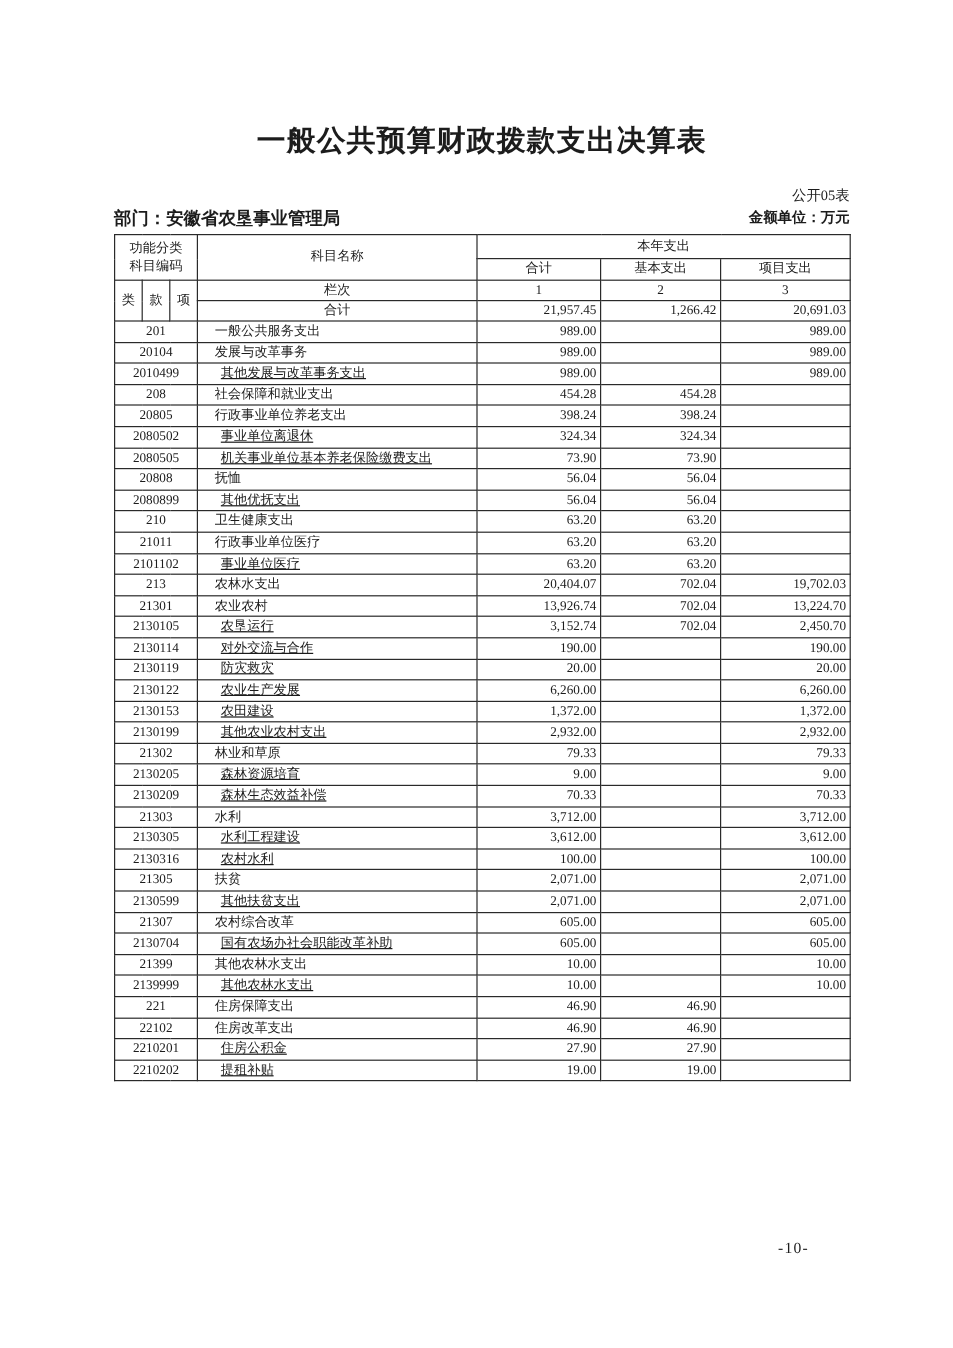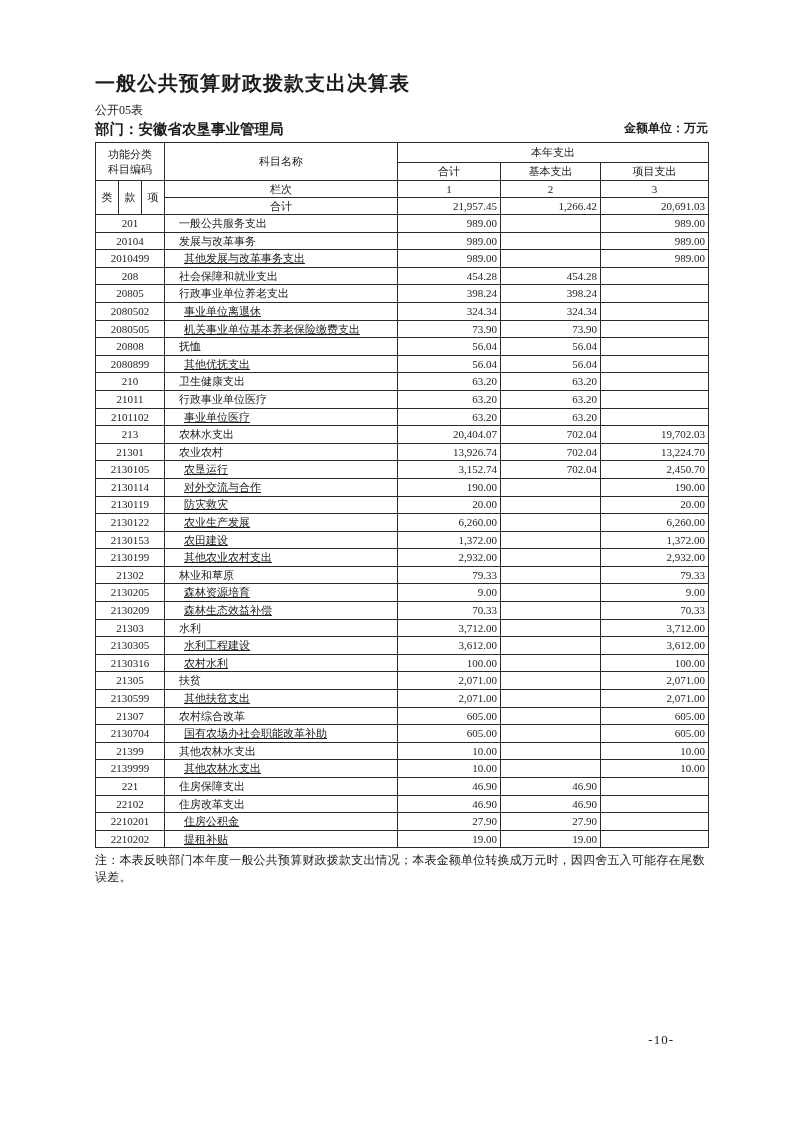--- a/index.html
+++ b/index.html
@@ -7,27 +7,27 @@
   .page {
     position:relative;
     width:794px; height:1123px;
     background:#ffffff;
     color:#1c1c1c;
     font-family:"Liberation Serif","DejaVu Serif",serif;
     overflow:hidden;
   }
   .content { position:absolute; left:95px; top:0; width:613px; }
   .title {
-    margin-top:70px;
-    text-align:left;
-    font-size:20px;
+    margin-top:101px;
+    text-align:center;
+    font-size:24px;
     font-weight:bold;
     letter-spacing:1px;
   }
-  .meta-code { font-size:12px; margin-top:5px; }
+  .meta-code { text-align:right; font-size:12px; margin-top:22px; }
   .meta-row {
     display:flex; justify-content:space-between; align-items:flex-start;
     margin-top:1px; margin-bottom:3px;font-weight:bold;
   }
   .meta-dept { font-size:14.5px; }
   .meta-unit { font-size:12px; }
   table {
     border-collapse:collapse;
     width:613px;
     table-layout:fixed;
@@ -405,17 +405,16 @@
   <tr>
     <td class="code" colspan="3">2210202</td>
     <td class="name indent">提租补贴</td>
     <td class="num">19.00</td>
     <td class="num">19.00</td>
     <td class="num"></td>
   </tr>
 </tbody>
     </table>
 
-    <div class="note">注：本表反映部门本年度一般公共预算财政拨款支出情况；本表金额单位转换成万元时，因四舍五入可能存在尾数误差。</div>
   </div>
 
   <div class="page-number">-10-</div>
 </div>
 
 </body></html>

